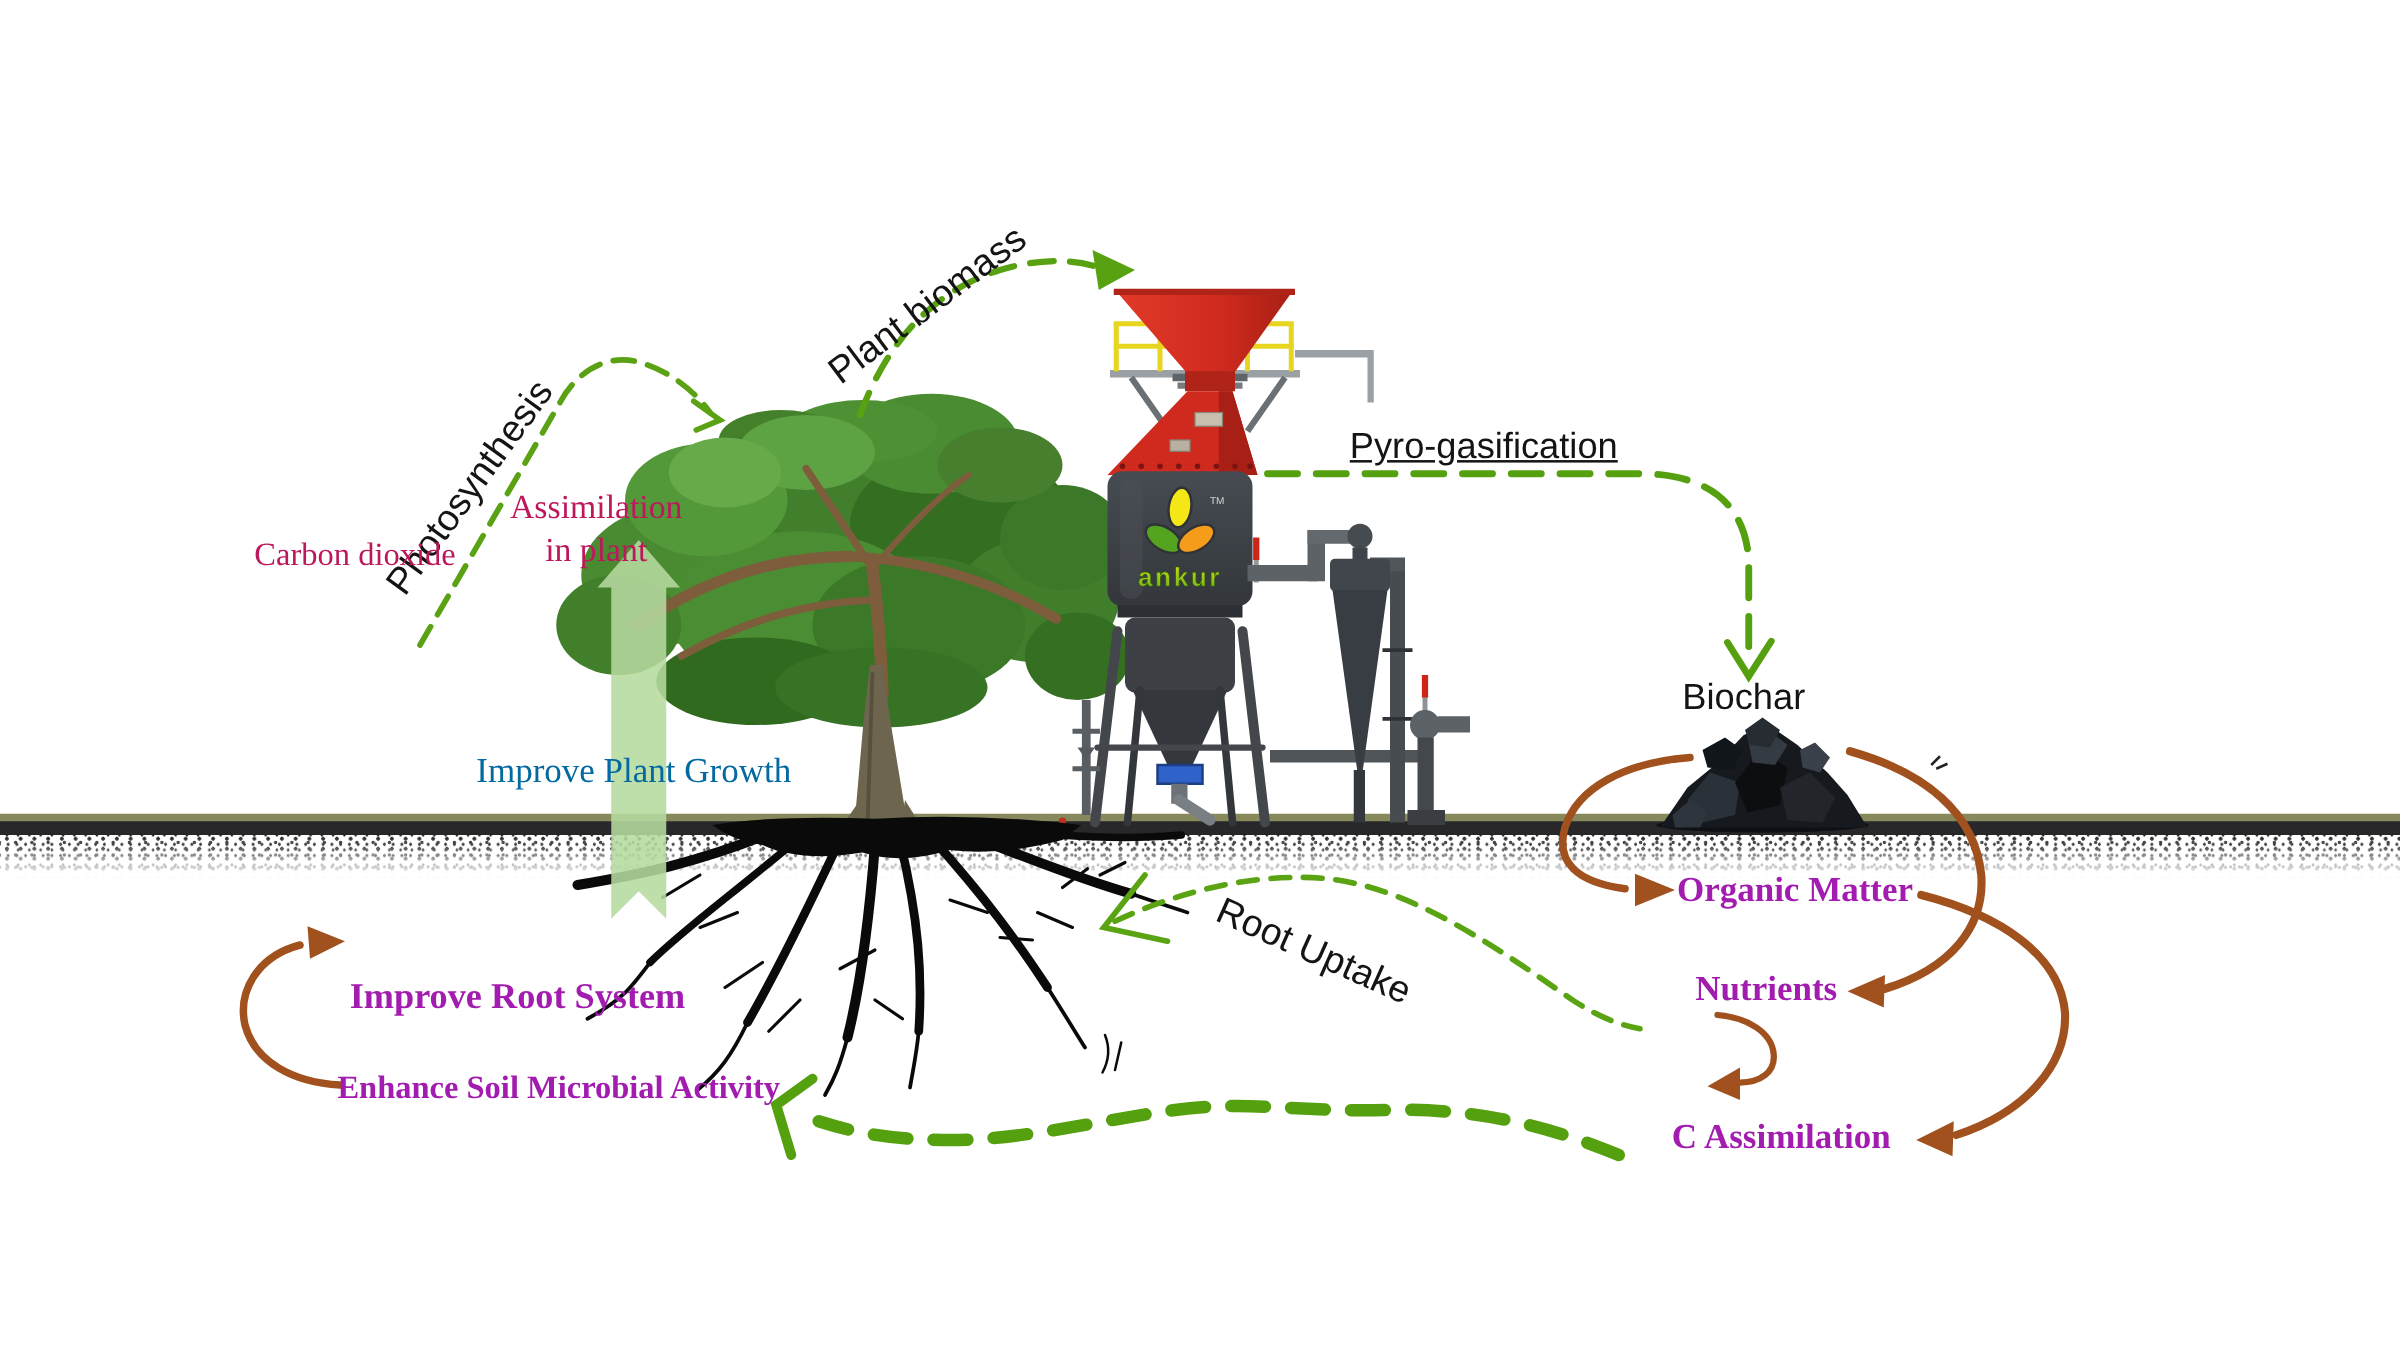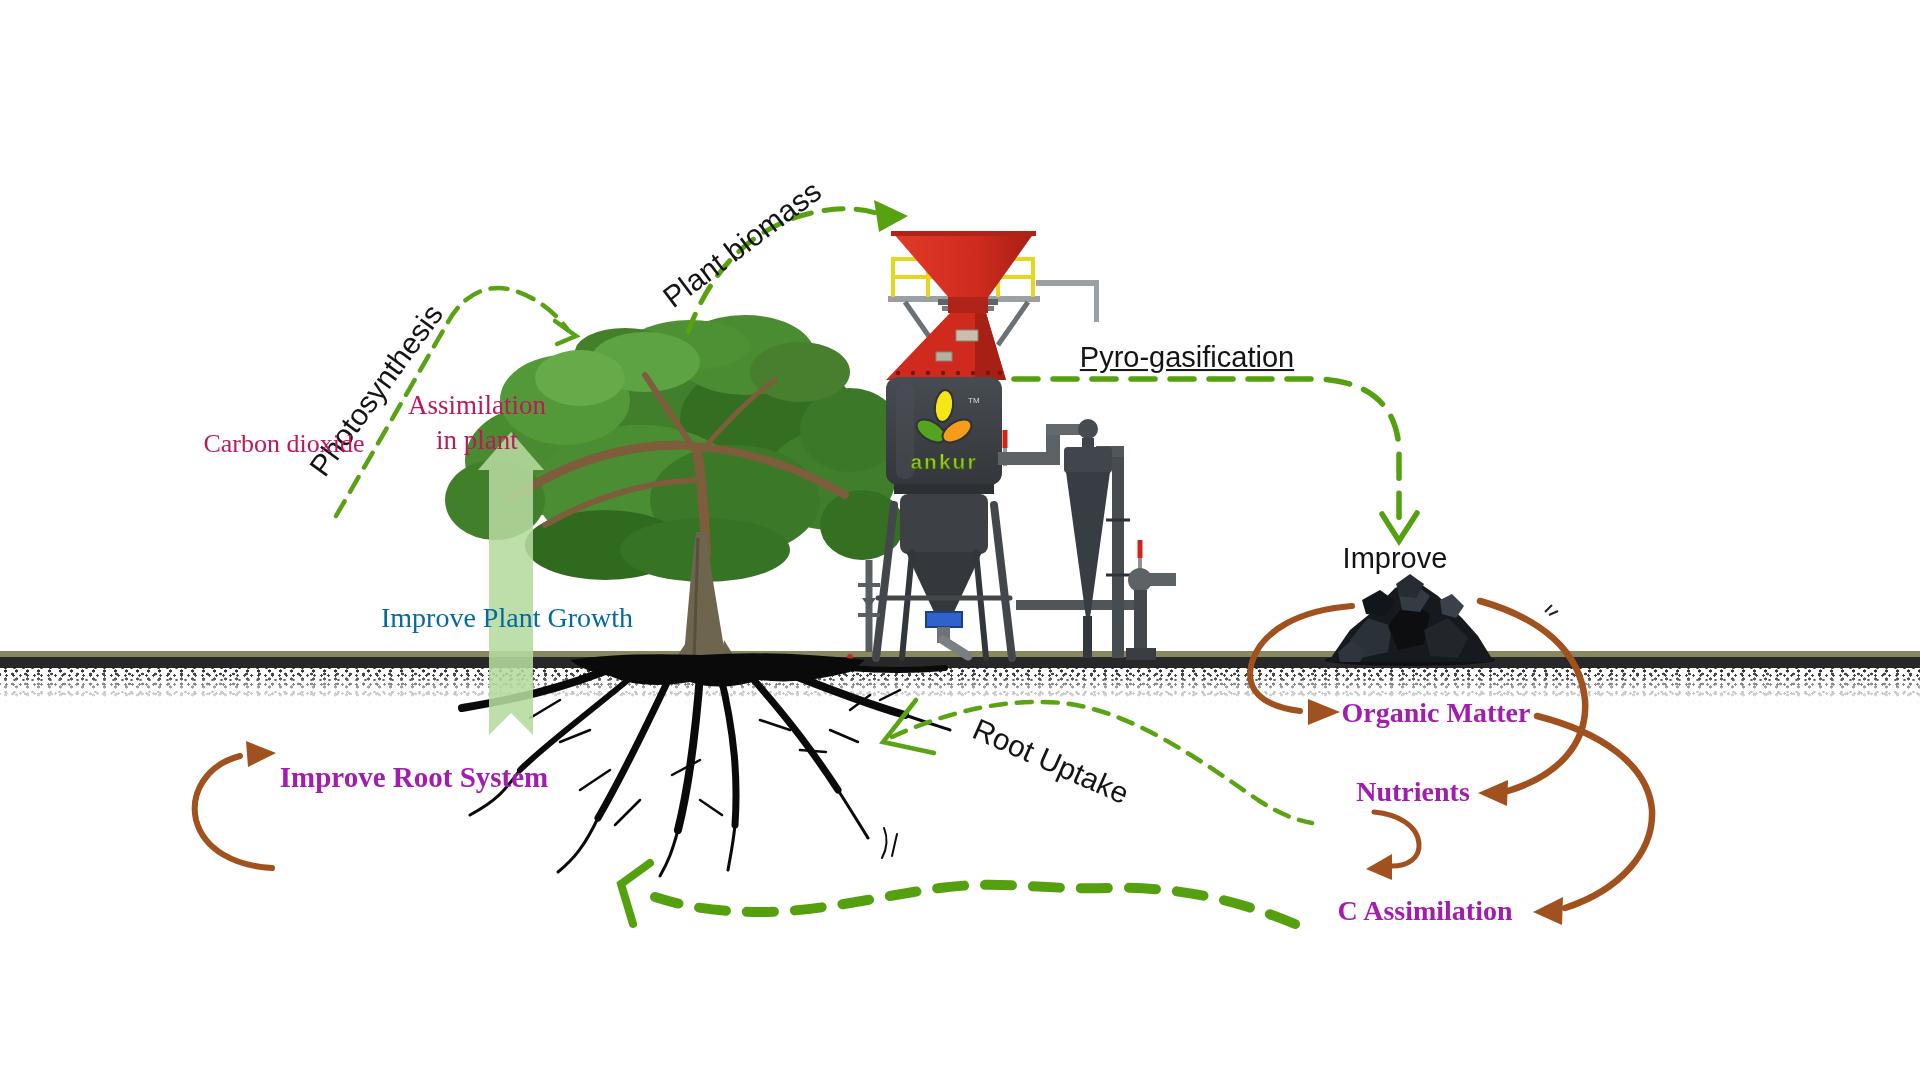--- a/index.html
+++ b/index.html
@@ -305,27 +305,28 @@
 
   <div class="lbl serif two-line" style="left:477px;top:423px;font-size:27px;">
     <span>Assimilation</span><br>
     <span>in plant</span>
   </div>
 
   <div class="lbl serif" style="left:284px;top:444px;font-size:26px;">Carbon dioxide</div>
 
   <div class="lbl serif" style="left:507px;top:618px;font-size:28px;color:#0369a1;">Improve Plant Growth</div>
 
-  <div class="lbl serif-b" style="left:414px;top:778px;font-size:29px;">Improve Root System</div>
-
+  <div class="lbl serif-b" style="left:414px;top:798px;font-size:29px;">Improve Root System</div>
+
+  <div class="lbl serif-b" style="left:447px;top:871px;font-size:26px;">Enhance Soil Microbial Activity</div>
 
   <div class="lbl sans" style="left:1051px;top:761px;font-size:30px;transform:translate(-50%,-50%) rotate(24deg);">Root Uptake</div>
 
   <div class="lbl sans" style="left:1187px;top:358px;font-size:29px;text-decoration:underline;">Pyro-gasification</div>
 
-  <div class="lbl sans" style="left:1395px;top:559px;font-size:29px;">Improve</div>
+  <div class="lbl sans" style="left:1395px;top:559px;font-size:29px;">Biochar</div>
 
   <div class="lbl serif-b" style="left:1436px;top:713px;font-size:28px;">Organic Matter</div>
 
   <div class="lbl serif-b" style="left:1413px;top:792px;font-size:28px;">Nutrients</div>
 
   <div class="lbl serif-b" style="left:1425px;top:911px;font-size:28px;">C Assimilation</div>
 </div>
 
 </body></html>

